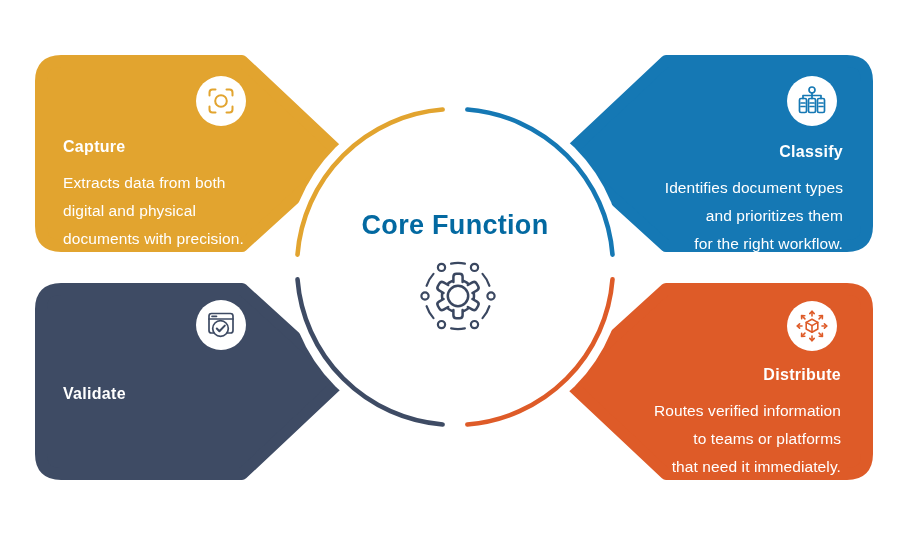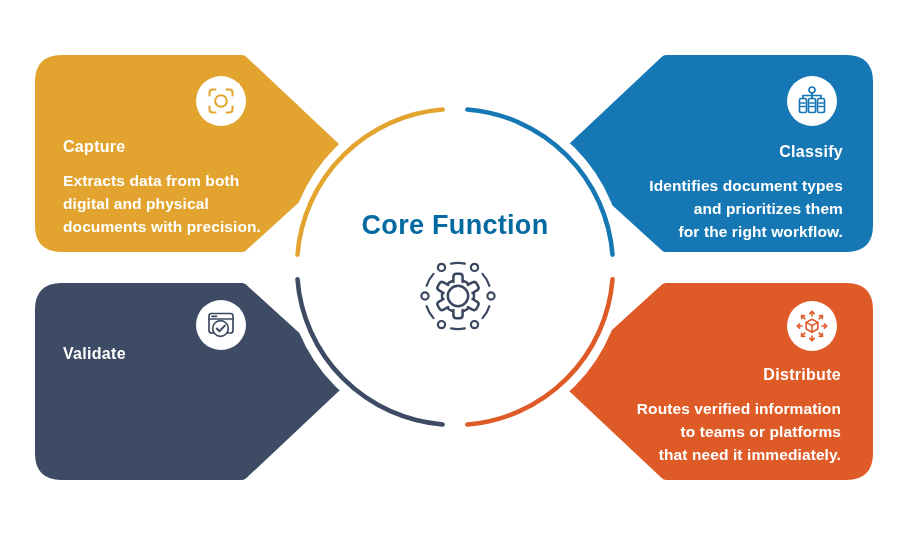--- a/index.html
+++ b/index.html
@@ -3,24 +3,24 @@
 <meta charset="utf-8">
 <style>
   html,body{margin:0;padding:0;background:#fff;}
   .stage{
     position:relative;width:909px;height:539px;background:#ffffff;overflow:hidden;
     font-family:"Liberation Sans","DejaVu Sans",sans-serif;
   }
   .stage svg.scene{position:absolute;left:0;top:0;}
   .cardtext{position:absolute;width:250px;color:#ffffff;}
   .cardtext .t{font-size:16px;font-weight:700;line-height:23px;letter-spacing:.3px;margin:0 0 11px 0;}
-  .cardtext .d{font-size:15.5px;font-weight:700;line-height:23px;letter-spacing:.1px;white-space:pre-line;margin:0;}
+  .cardtext .d{font-size:15.5px;font-weight:400;line-height:28px;letter-spacing:.1px;white-space:pre-line;margin:0;}
   .cap{left:63px;top:135px;text-align:left;}
   .cla{right:66px;top:140px;text-align:right;}
-  .val{left:63px;top:342px;text-align:left;}
+  .val{left:63px;top:382px;text-align:left;}
   .dis{right:68px;top:363px;text-align:right;}
   .centertitle{
     position:absolute;left:305px;top:210px;width:300px;text-align:center;
     font-size:27px;font-weight:700;letter-spacing:.3px;color:#0369a1;
   }
 </style>
 </head>
 <body>
 
 <div class="stage">

